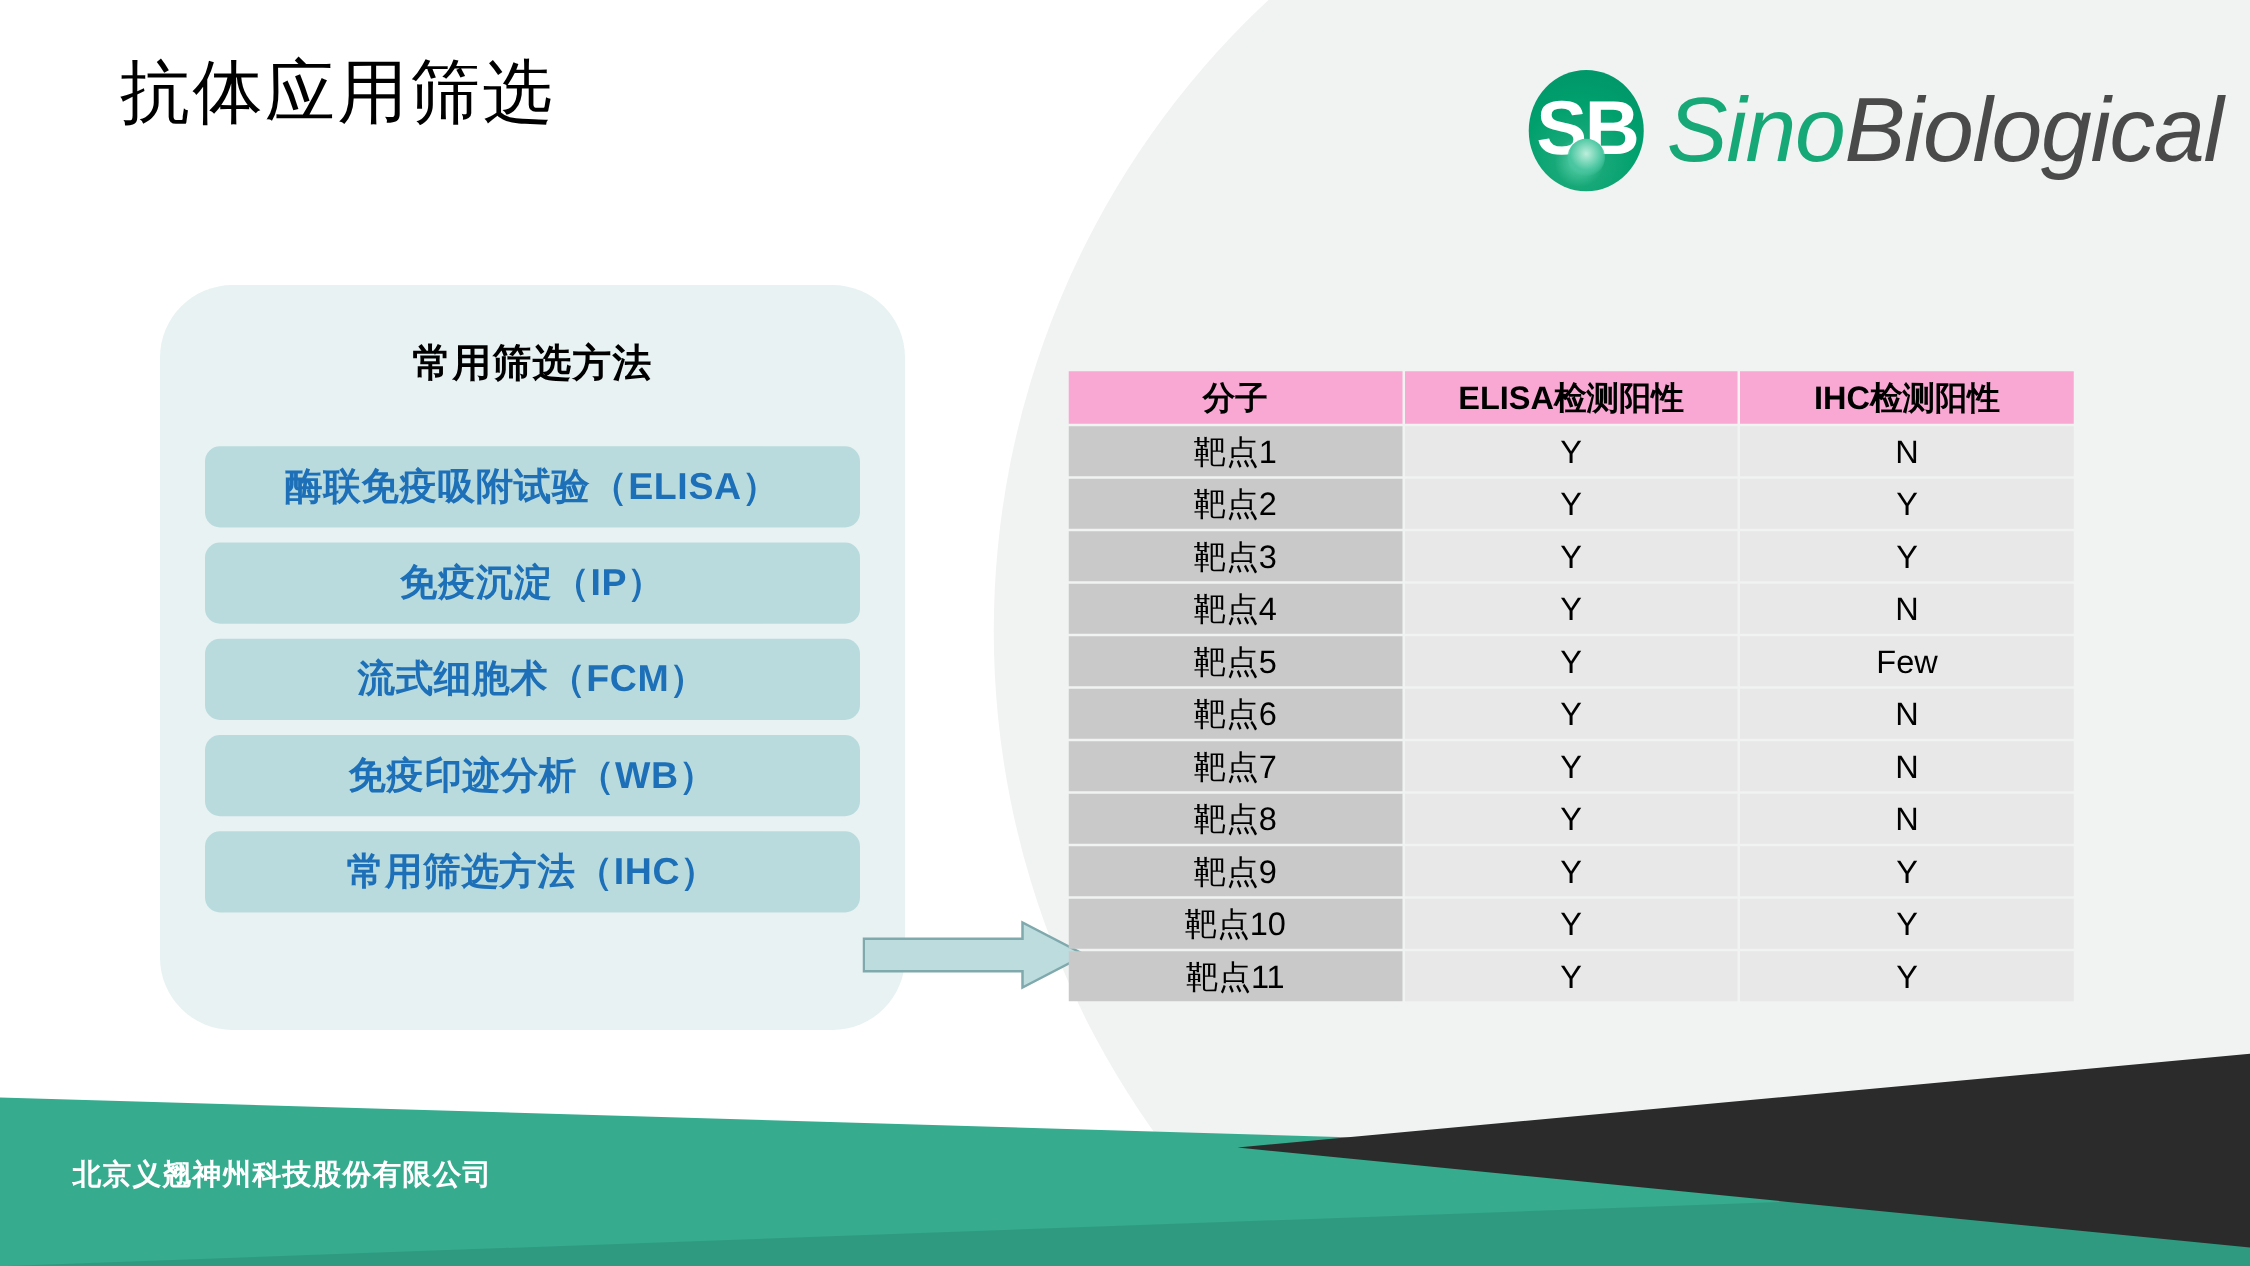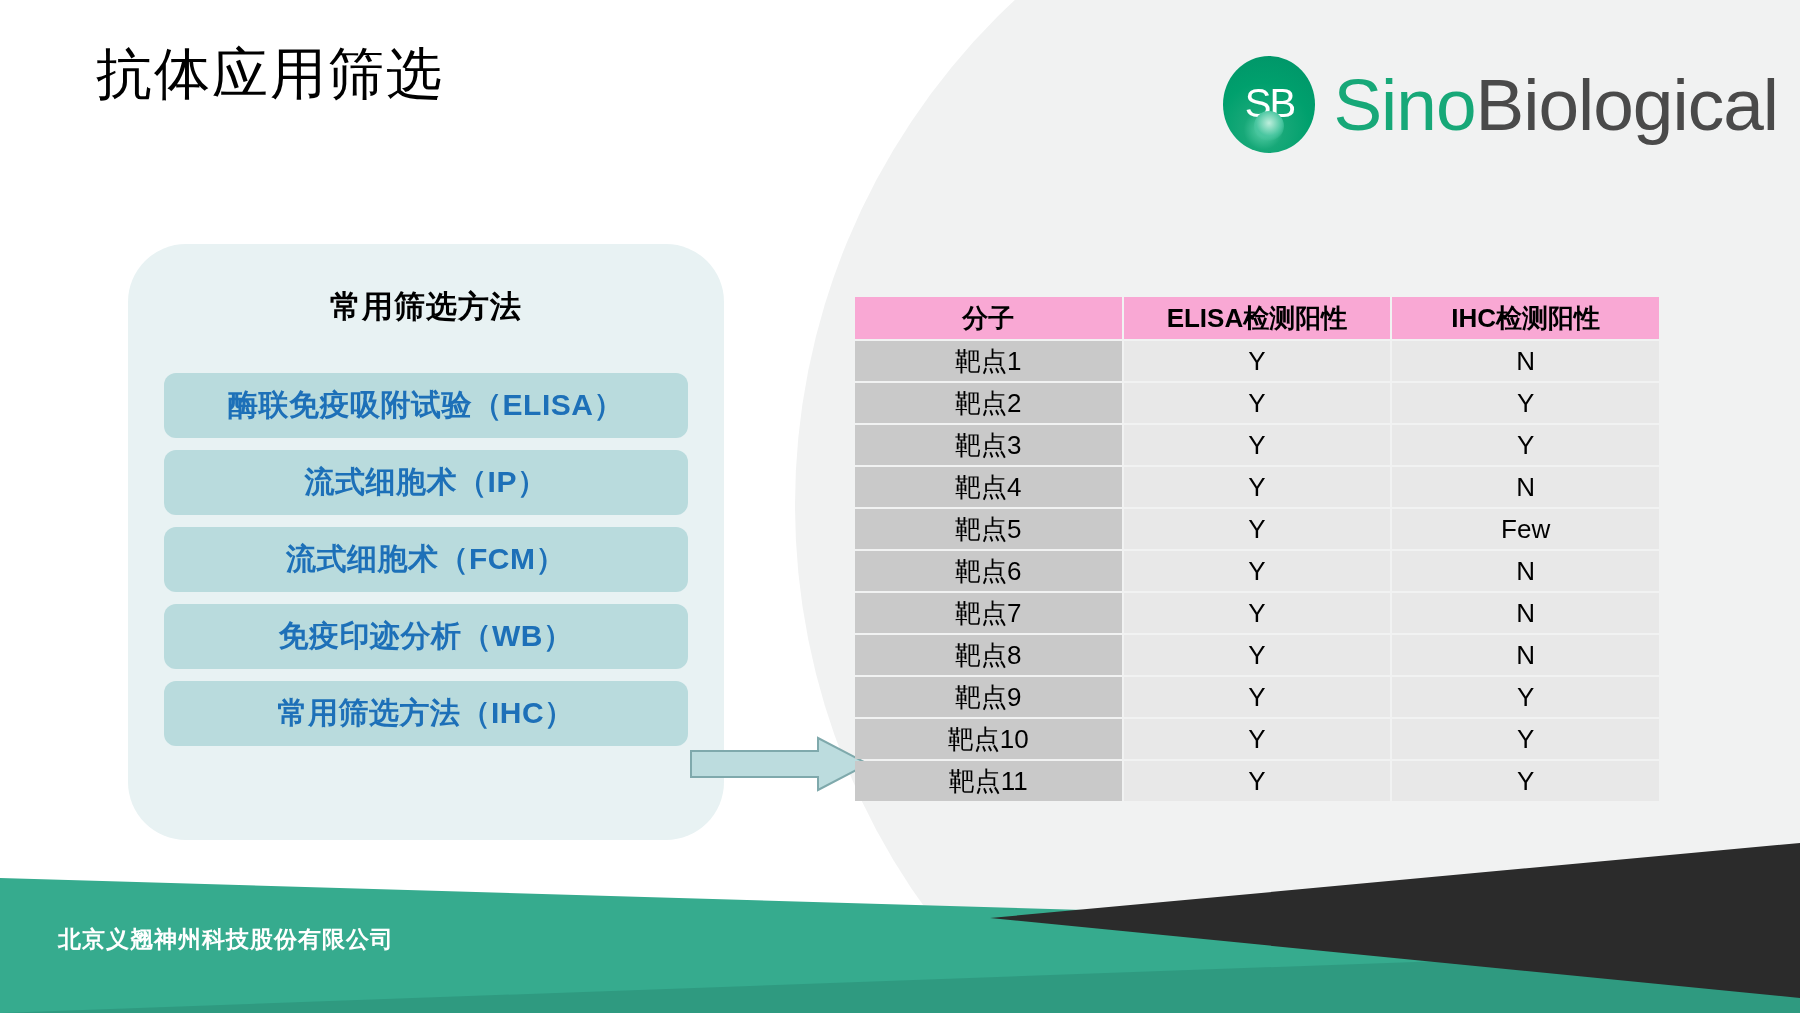--- a/index.html
+++ b/index.html
@@ -59,22 +59,22 @@
     width: 92px;
     height: 97px;
     border-radius: 50%;
     background: radial-gradient(circle at 44% 76%, #5fd3ad 0%, #17a878 22%, #00a06d 52%, #019267 100%);
     display: flex;
     align-items: center;
     justify-content: center;
     overflow: hidden;
   }
   .logo-mark .sb {
-    font-size: 40px;
-    font-weight: 400;
+    font-size: 61px;
+    font-weight: 700;
     color: #ffffff;
     letter-spacing: -2px;
     line-height: 1;
     position: relative;
     z-index: 2;
     transform: translateY(-2px);
   }
   .logo-mark .dot {
     position: absolute;
     left: 50%;
@@ -85,35 +85,35 @@
     border-radius: 50%;
     background: radial-gradient(circle at 50% 40%, #bdeedc 0%, #49c6a0 55%, rgba(0,160,109,0) 78%);
     z-index: 3;
   }
   .logo-text {
     font-size: 73px;
     font-weight: 400;
     line-height: 1;
     letter-spacing: -1px;
     white-space: nowrap;
+    font-style: italic;
   }
   .logo-text .sino { color: #17a878; }
   .logo-text .bio  { color: #4a4a4a; }
 
   
   .panel {
     position: absolute;
     left: 128px;
     top: 228px;
     width: 596px;
     height: 596px;
     border-radius: 58px;
     background: #e8f2f3;
     z-index: 2;
-    margin-top: 16px;
   }
   .panel-heading {
     position: absolute;
     left: 0;
     right: 0;
     top: 42px;
     text-align: center;
     font-size: 31px;
     font-weight: bold;
     color: #000000;
@@ -219,21 +219,21 @@
     </div>
     <div class="logo-text">
       <span class="sino">Sino</span><span class="bio">Biological</span>
     </div>
   </div>
 
   <div class="panel">
     <div class="panel-heading">常用筛选方法</div>
     <div class="method-list">
       <div class="method-item">酶联免疫吸附试验（ELISA）</div>
-      <div class="method-item">流式细胞术（IP）</div>
+      <div class="method-item">免疫沉淀（IP）</div>
       <div class="method-item">流式细胞术（FCM）</div>
       <div class="method-item">免疫印迹分析（WB）</div>
       <div class="method-item">常用筛选方法（IHC）</div>
     </div>
   </div>
 
   <svg class="arrow" viewBox="0 0 180 58">
     <polygon points="1,16 128,16 128,3 178,29 128,55 128,42 1,42" fill="#bcdcde" stroke="#7fa9ac" stroke-width="2"></polygon>
   </svg>
 

